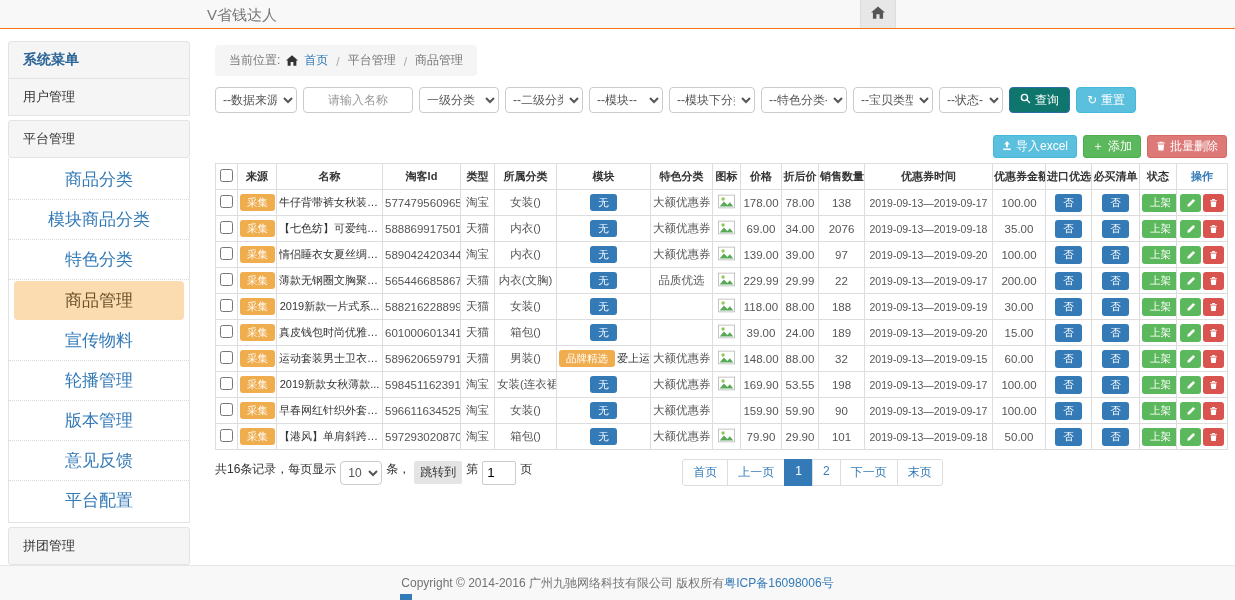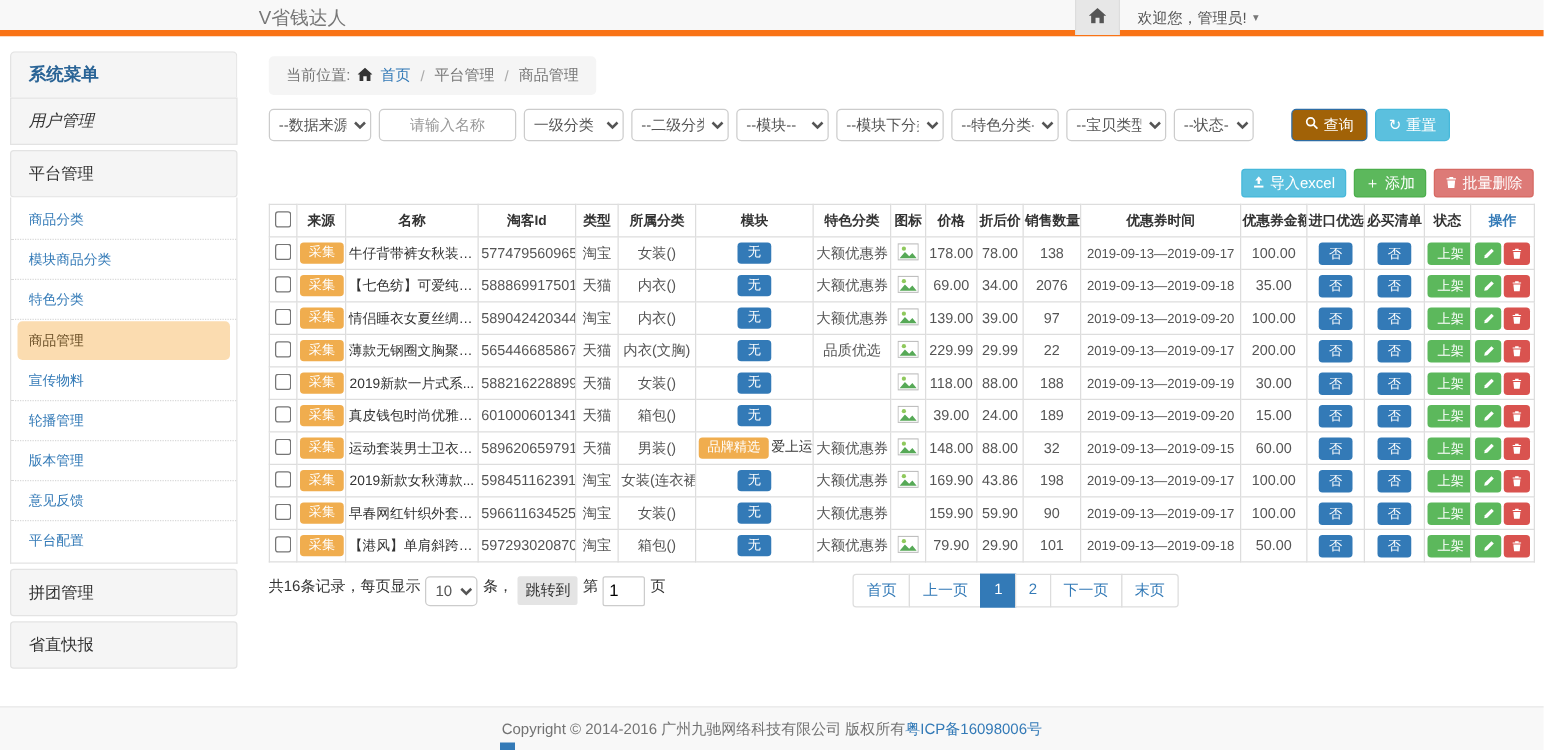--- a/index.html
+++ b/index.html
@@ -1,58 +1,58 @@
 <!DOCTYPE html>
 <html><head>
 <meta charset="utf-8">
 <style>
   * { box-sizing: border-box; margin: 0; padding: 0; }
   html,body { width: 1235px; height: 600px; overflow: hidden;
     font-family: "Liberation Sans", "DejaVu Sans", sans-serif; font-size: 12px; color:#333; background:#fff; }
 
   
-  .navbar { position: relative; height: 29px; background:#f8f8f8; border-bottom:5px solid #f97316; }
+  .navbar { position: relative; height: 29px; background:#f8f8f8; border-bottom:1px solid #f97316; }
   .brand { position:absolute; left:207px; top:0; line-height:29px; font-size:15px; color:#777; }
   .nav-right { position:absolute; left:860px; top:0; height:28px; display:flex; align-items:stretch; }
   .home-box { width:36px; display:flex; align-items:center; justify-content:center;
     background:#e7e7e7; border-left:1px solid #ddd; border-right:1px solid #ddd; cursor:pointer; }
   .welcome { display:flex; align-items:center; gap:5px; padding:0 14px; color:#555; cursor:pointer; }
   .caret-down { font-size:9px; color:#777; }
 
   
   .main { position:relative; height:536px; overflow:hidden; padding:0 8px; }
   .sidebar { position:absolute; left:8px; top:12px; width:182px; }
   .side-title { background:#f5f5f5; border:1px solid #e3e3e3; border-bottom:none; border-radius:4px 4px 0 0;
     padding:9px 14px; font-size:14px; font-weight:bold; color:#2a6496; }
   .side-group { background:#f5f5f5; border:1px solid #e3e3e3; padding:9px 14px; font-size:13px; color:#333;
     cursor:pointer; margin-top:4px; border-radius:3px; }
   .side-title + .side-group, .side-title + * .side-group:first-child { margin-top:0; }
-  .sidebar-menu > .side-group:first-of-type { margin-top:0; border-radius:0;font-style:italic; }
+  .sidebar-menu > .side-group:first-of-type { margin-top:0; border-radius:0; }
   .side-sublist { background:#fff; border:1px solid #e3e3e3; border-top:none; padding:2px 0; }
-  .side-sub { padding:8px 14px; color:#337ab7; font-size:11px; border-bottom:1px dotted #d9d9d9; cursor:pointer; }
+  .side-sub { padding:8px 14px; color:#337ab7; font-size:17px; border-bottom:1px dotted #d9d9d9; cursor:pointer;text-align:center; }
   .side-sub:last-child { border-bottom:none; }
   .side-sub.active { background:#fbdcb0; color:#6b5028; border-radius:4px; margin:1px 5px; border-bottom:none; padding:8px 9px; }
 
   .content { margin-left:207px; padding-top:16px; }
 
   
-  .breadcrumb { display:inline-flex; align-items:center; gap:6px; background:#f5f5f5;
+  .breadcrumb { display:inline-flex; align-items:flex-end; gap:6px; background:#f5f5f5;
     border-radius:4px; padding:7px 14px; color:#777; }
   .breadcrumb .link { color:#337ab7; cursor:pointer; }
   .breadcrumb .sep { color:#aaa; padding:0 2px; }
 
   
   .filter-row { display:flex; align-items:center; gap:6px; margin-top:11px; flex-wrap:nowrap; }
   .ctl { height:26px; border:1px solid #ccc; border-radius:4px; background:#fff; color:#555; font-size:12px;
     font-family:inherit; padding:0 3px; }
   input.ctl { padding:0 7px;text-align:center; }
   input.ctl::placeholder { color:#999; }
   .btn { height:26px; display:inline-flex; align-items:center; gap:4px; padding:0 10px; border-radius:4px;
     font-size:12px; color:#fff; border:1px solid transparent; cursor:pointer; font-family:inherit; white-space:nowrap; }
-  .btn-primary { background:#a16207; border-color:#2e6da4;margin-left:24px; }
+  .btn-primary { background:#0f766e; border-color:#2e6da4; }
   .btn-info    { background:#5bc0de; border-color:#46b8da; }
   .btn-success { background:#5cb85c; border-color:#4cae4c; }
   .btn-danger  { background:#dd7a77; border-color:#d66963; }
   .btn-sm { height:23px; padding:0 8px; border-radius:3px; }
 
   
   .action-row { display:flex; justify-content:flex-end; gap:6px; margin-top:22px; }
 
   
   table.grid { width:1012px; table-layout:fixed; border-collapse:collapse; margin-top:5px; }
@@ -97,24 +97,20 @@
 
 <div class="navbar">
   <div class="brand">V省钱达人</div>
   <div class="nav-right">
     <div class="home-box">
       <span>
         <svg width="14" height="13" viewBox="0 0 16 14" fill="#555">
             <path d="M8 0l8 7h-2.2v7H9.8V9H6.2v5H2.2V7H0z"></path>
           </svg>
       </span>
-    </div>
-    <div class="welcome">
-      <span>欢迎您，管理员!</span>
-      <span class="caret-down">▾</span>
     </div>
   </div>
 </div>
 
 <div class="main">
 
   <div class="sidebar">
     <div class="side-title">系统菜单</div>
     <div class="sidebar-menu">
         <div class="side-group">用户管理</div>
@@ -492,21 +488,21 @@
             <td>淘宝</td>
             <td>女装(连衣裙)</td>
             <td class="module-cell"><span class="badge badge-blue">无</span></td>
             <td>大额优惠券</td>
             <td><span><svg width="17" height="15" viewBox="0 0 20 16">
                   <rect x="0.5" y="0.5" width="19" height="15" fill="#fff" stroke="#bbb"></rect>
                   <circle cx="6" cy="5" r="2" fill="#8fc95c"></circle>
                   <path d="M2 14l5-6 4 4 3-3 4 5z" fill="#57a957"></path>
                 </svg></span></td>
             <td>169.90</td>
-            <td>43.86</td>
+            <td>53.55</td>
             <td>198</td>
             <td class="coupon-time-cell">2019-09-13—2019-09-17</td>
             <td>100.00</td>
             <td><button class="mini-btn btn-blue">否</button></td>
             <td><button class="mini-btn btn-blue">否</button></td>
             <td><button class="mini-btn btn-green">上架</button></td>
             <td><button class="icon-btn btn-green">
                 <svg width="10" height="10" viewBox="0 0 16 16" fill="#fff">
                   <path d="M11.5 1.5l3 3L6 13l-3.8.8L3 10z"></path>
                 </svg>

